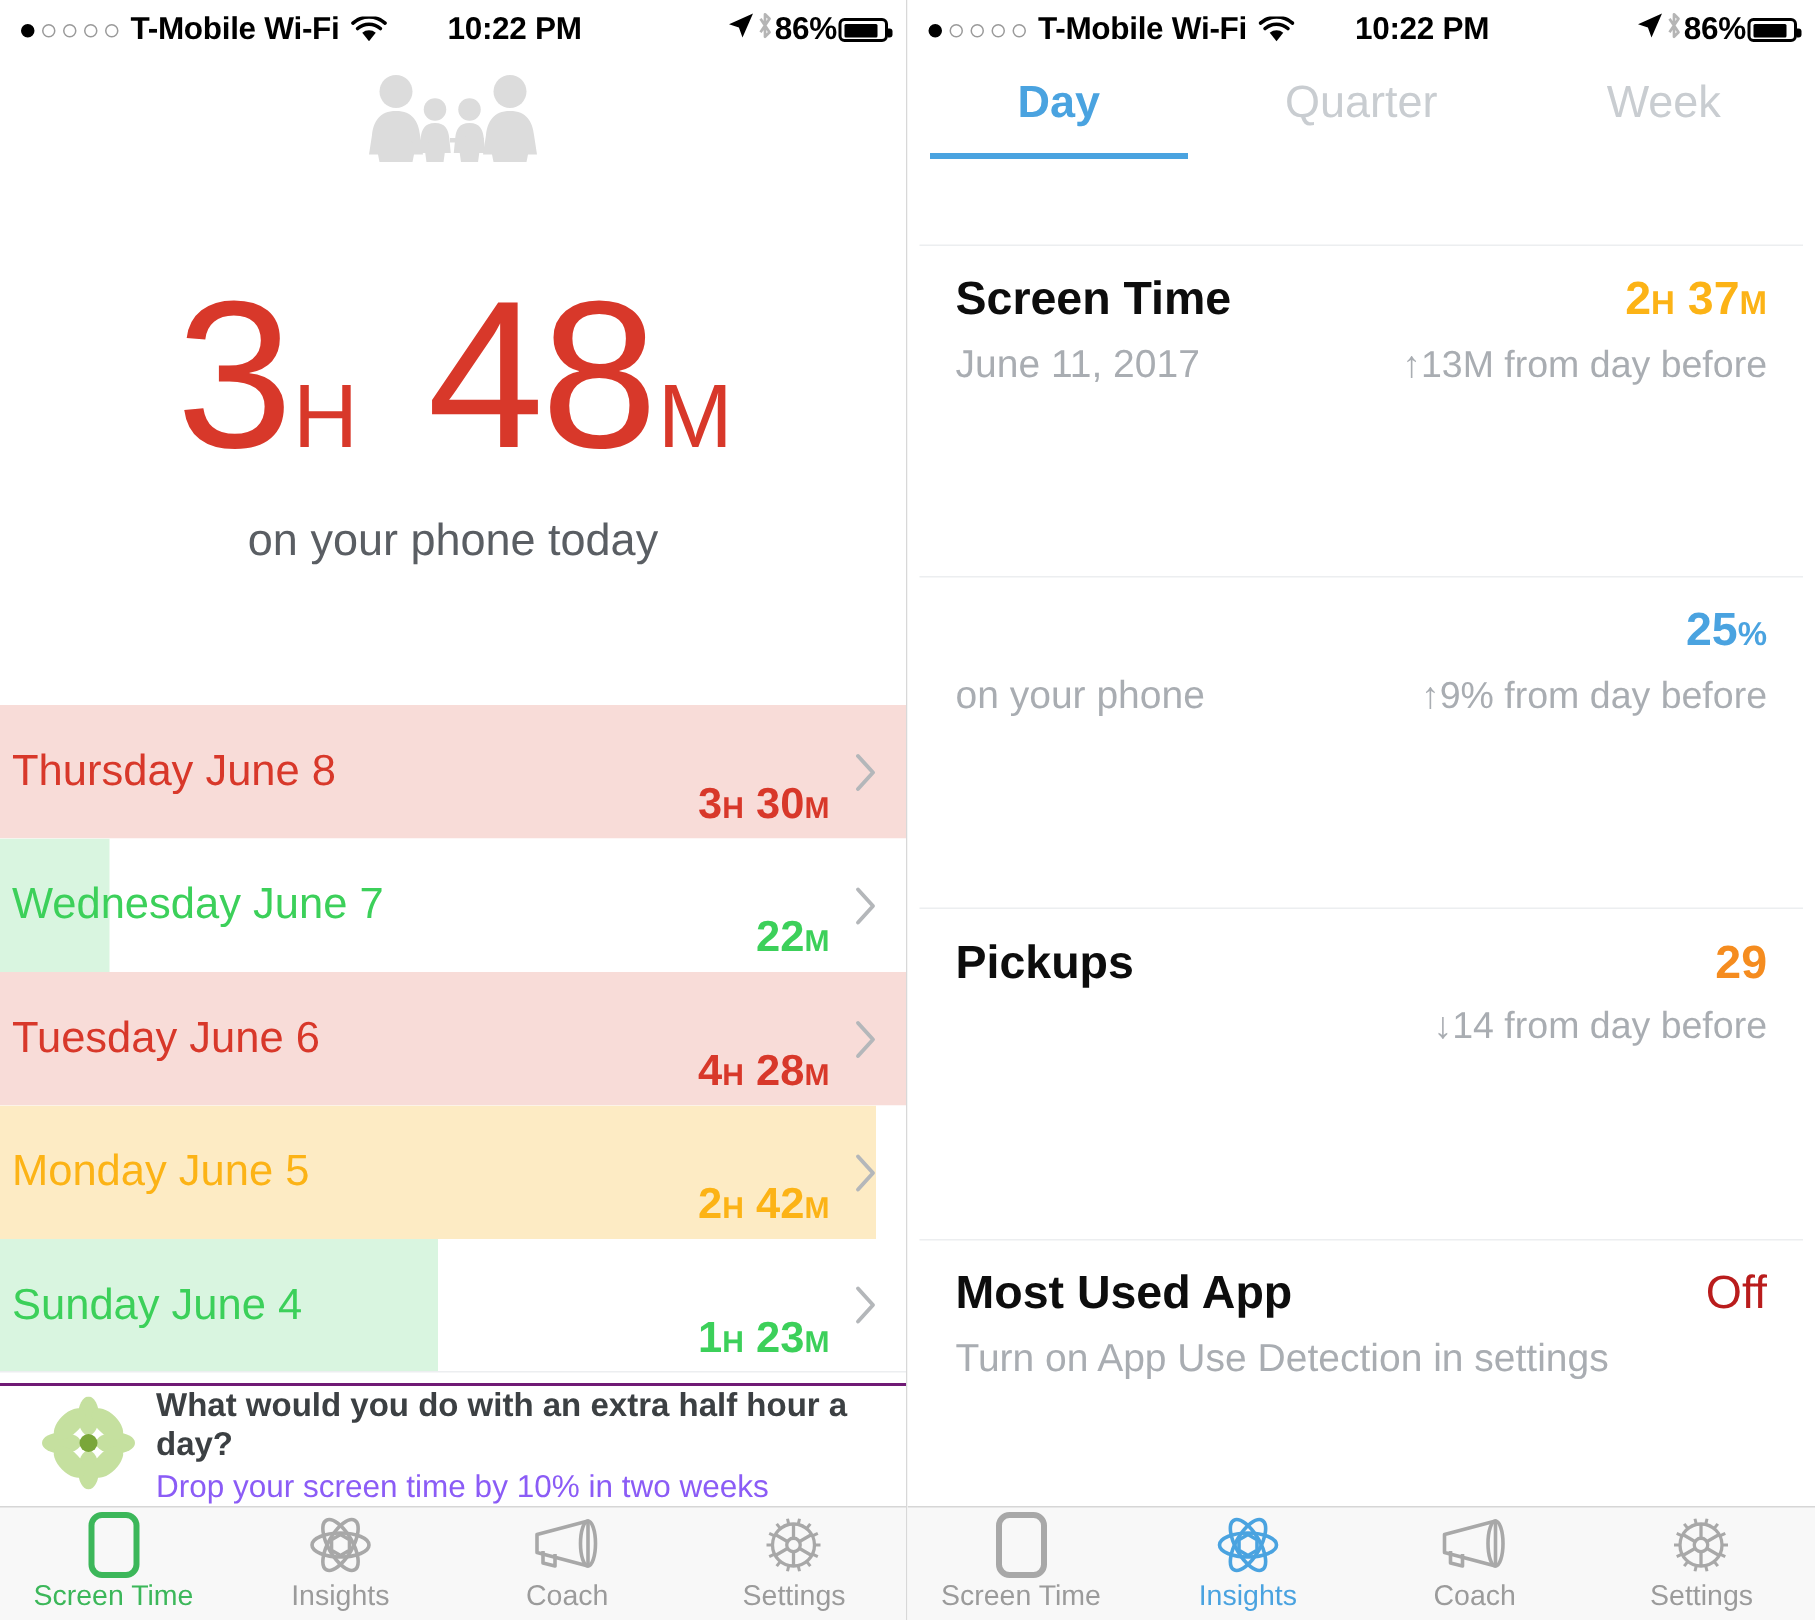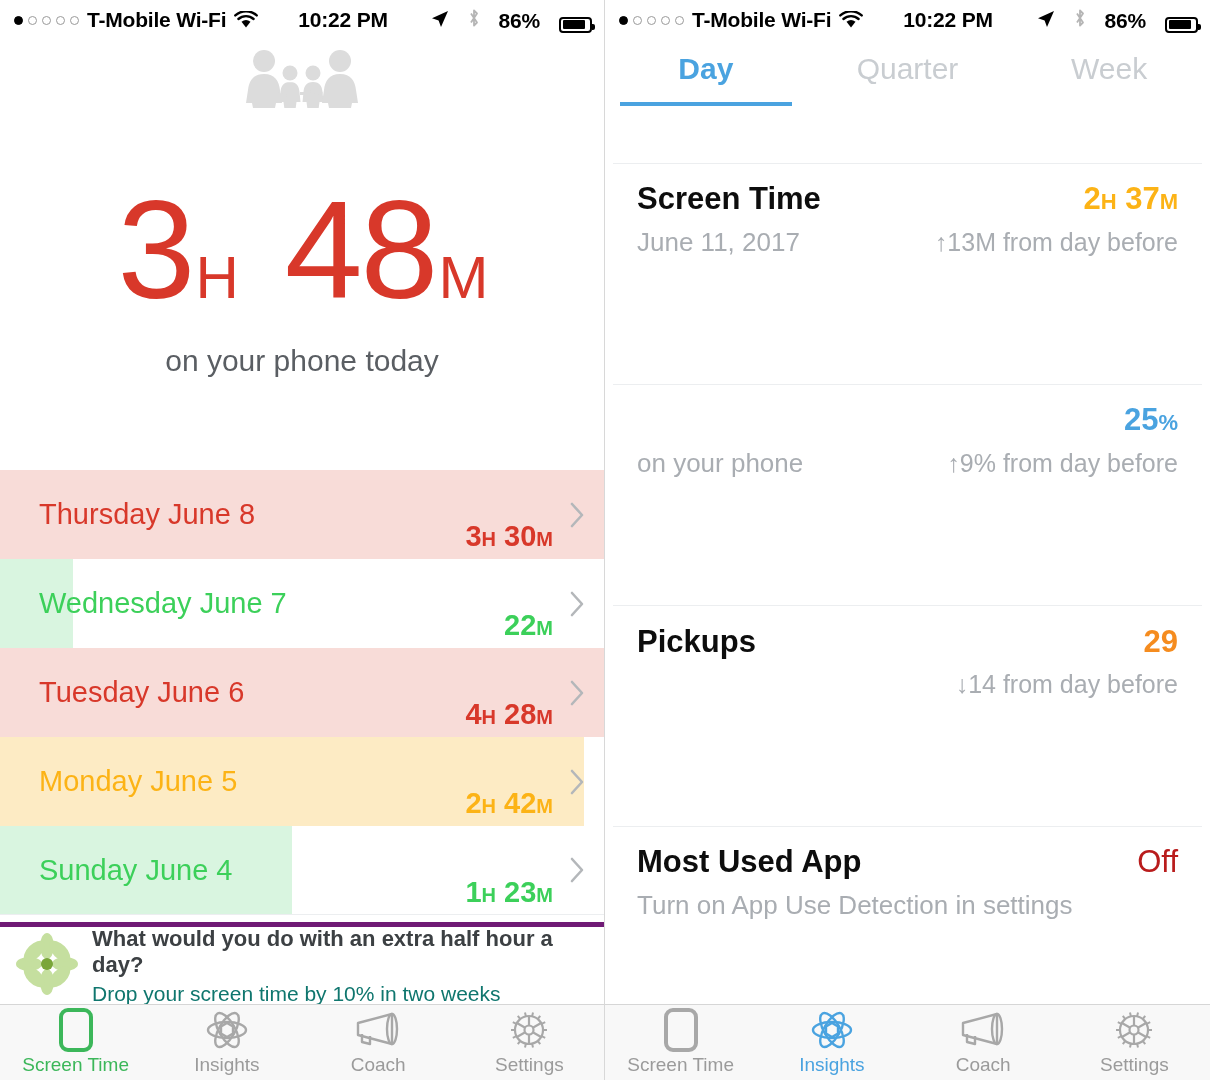--- a/index.html
+++ b/index.html
@@ -18,21 +18,21 @@
     height:40px; display:flex; align-items:center;
     padding:0 12px 0 14px; font-size:21px; font-weight:bold;
     color:#000; letter-spacing:-0.2px;
   }
   .sb-dots { display:flex; align-items:center; gap:5px; margin-right:8px; }
   .sb-dot { width:9px; height:9px; border-radius:50%; border:1.4px solid #9a9a9a; }
   .sb-dot.filled { background:#000; border-color:#000; }
   .sb-carrier { font-size:21px; font-weight:bold; }
   .sb-wifi { margin-left:8px; display:inline-flex; align-items:flex-end; }
   .sb-time { flex:0 0 auto; margin-left:40px; font-size:21px; font-weight:bold; }
-  .sb-right { margin-left:auto; display:flex; align-items:flex-end; gap:19px; }
+  .sb-right { margin-left:auto; display:flex; align-items:center; gap:1px; }
   .sb-batt-txt { font-size:21px; font-weight:bold; }
   .sb-batt {
     width:33px; height:16px; border:2px solid #000; border-radius:4px;
     position:relative; display:flex; align-items:center; padding:1.5px;
   }
   .sb-batt::after {
     content:""; position:absolute; right:-5px; top:5px;
     width:3px; height:6px; background:#000; border-radius:0 2px 2px 0;
   }
   .sb-batt i { display:block; height:100%; background:#000; border-radius:1px; }
@@ -48,39 +48,39 @@
   }
   .hero-time .num { font-size:140px; font-weight:300; }
   .hero-time .unit { font-size:60px; font-weight:300; margin-left:2px; }
   .hero-time .gap { width:48px; }
   .hero-sub { color:#5a5e63; font-size:30px; margin-top:24px; font-weight:400; }
 
   
   .daylist { position:absolute; top:470px; left:0; width:605px; }
   .dayrow {
     position:relative; height:89px; display:flex; align-items:center;
-    padding:0 18px 0 39px; cursor:pointer; overflow:hidden;
+    padding:0 18px 0 8px; cursor:pointer; overflow:hidden;
   }
   .dayrow .fill { position:absolute; left:0; top:0; bottom:0; z-index:0; }
   .dayrow .label, .dayrow .value, .dayrow .chev { position:relative; z-index:1; }
   .dayrow .label { font-size:29px; font-weight:400; }
   .dayrow .value { margin-left:auto; font-size:29px; font-weight:bold; white-space:nowrap;margin-top:44px; }
   .dayrow .value .u { font-size:20px; font-weight:bold; }
   .chev { margin-left:16px; width:18px; height:30px; flex:0 0 18px; }
   .dayrow.sep { border-bottom:1px solid #eceef0; }
 
   
   .promo {
     position:absolute; left:0; bottom:76px; width:605px; height:82px;
-    display:flex; align-items:center; padding:0 16px; gap:14px;
-    border-top:5px solid #701a75; background:#fff;
+    display:flex; align-items:center; padding:0 28px; gap:14px;
+    border-top:2px solid #701a75; background:#fff;
   }
   .promo-txt { display:flex; flex-direction:column; gap:4px; }
   .promo-title { font-size:22px; font-weight:bold; color:#3c4043; }
-  .promo-sub { font-size:21px; color:#0f766e; }
+  .promo-sub { font-size:21px; color:#8b5cf6; }
 
   
   .tabbar {
     position:absolute; bottom:0; left:0; width:605px; height:76px;
     background:#f8f8f8; border-top:1px solid #d6d6d6;
     display:flex; align-items:center;
   }
   .tab {
     flex:1; display:flex; flex-direction:column; align-items:center;
     justify-content:center; gap:3px; cursor:pointer; height:100%;

